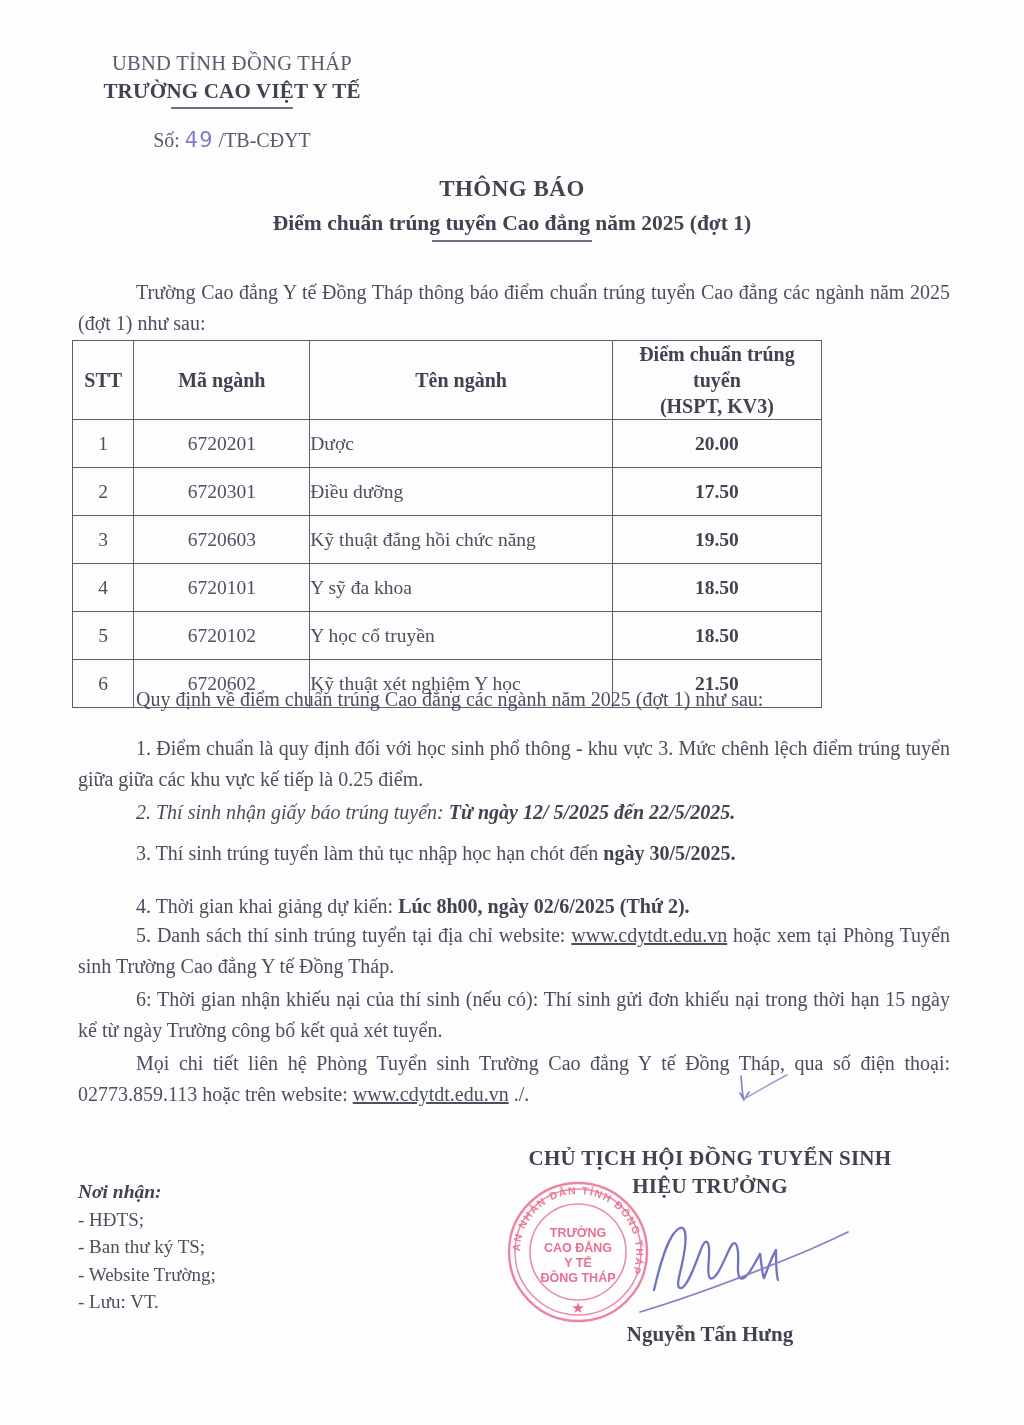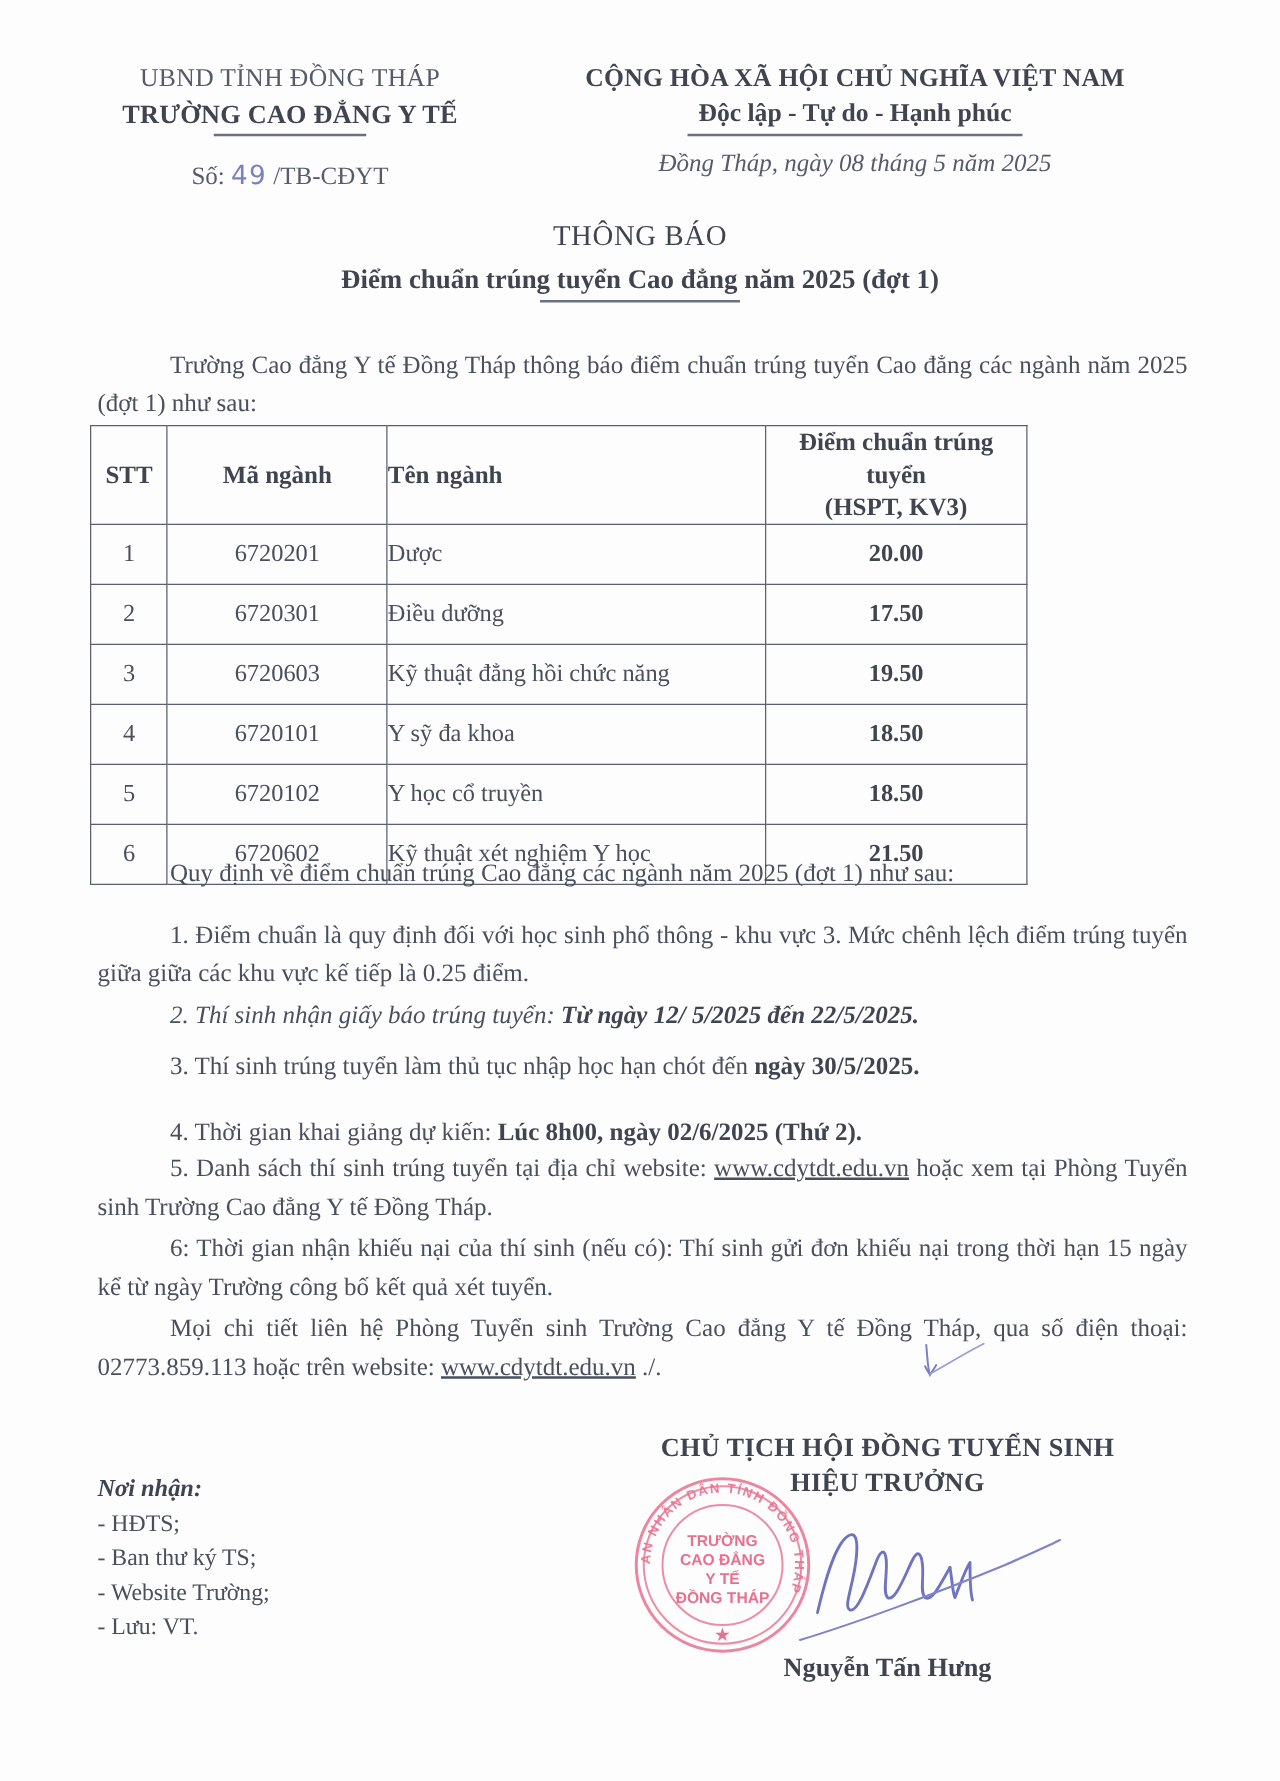--- a/index.html
+++ b/index.html
@@ -106,21 +106,21 @@
   
   .title-wrap {
     position: absolute;
     top: 176px;
     left: 0;
     width: 1024px;
     text-align: center;
   }
   .title-main {
     font-size: 23px;
-    font-weight: normal;
+    font-weight: bold;
     letter-spacing: 0.5px;
     color: #3f4450;
   }
   .title-sub {
     font-size: 21.5px;
     font-weight: bold;
     margin-top: 9px;
     color: #3f4450;
   }
   .rule-title {
@@ -251,51 +251,45 @@
 </style>
 </head>
 <body>
 
 <div class="page">
 
   <div class="header">
 
     <div class="hdr-left">
       <div class="l1">UBND TỈNH ĐỒNG THÁP</div>
-      <div class="l2">TRƯỜNG CAO ĐẲNG Y TẾ</div>
+      <div class="l2">TRƯỜNG CAO VIỆT Y TẾ</div>
       <div class="rule-short"></div>
       <div class="sonum">
         <span>Số:</span>
         <span class="hand-blue">49</span>
         <span>/TB-CĐYT</span>
       </div>
     </div>
 
-    <div class="hdr-right">
-      <div class="r1">CỘNG HÒA XÃ HỘI CHỦ NGHĨA VIỆT NAM</div>
-      <div class="r2">Độc lập - Tự do - Hạnh phúc</div>
-      <div class="rule-motto"></div>
-      <div class="datum">Đồng Tháp, ngày  08 tháng 5 năm 2025</div>
-    </div>
   </div>
 
   <div class="title-wrap">
     <div class="title-main">THÔNG BÁO</div>
     <div class="title-sub">Điểm chuẩn trúng tuyển Cao đẳng năm 2025 (đợt 1)</div>
     <div class="rule-title"></div>
   </div>
 
   <div class="para indent" style="top:277px;">Trường Cao đẳng Y tế Đồng Tháp thông báo điểm chuẩn trúng tuyển Cao đẳng các ngành năm 2025 (đợt 1) như sau:</div>
 
   <table class="tbl">
     <thead>
       <tr>
         <th class="c-stt">STT</th>
         <th class="c-code">Mã ngành</th>
-        <th class="c-name" style="padding-left:0;">Tên ngành</th>
+        <th class="c-name" style="text-align:center;padding-left:0;">Tên ngành</th>
         <th class="c-score">
           <div>Điểm chuẩn trúng tuyển</div>
           <div>(HSPT, KV3)</div>
         </th>
       </tr>
     </thead>
     <tbody>
       <tr>
         <td class="c-stt">1</td>
         <td class="c-code">6720201</td>

